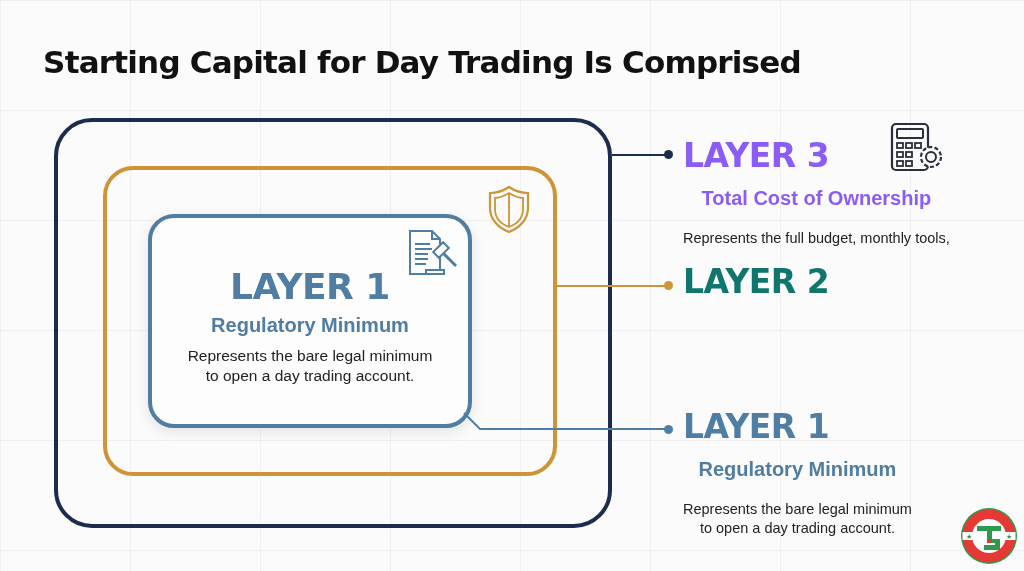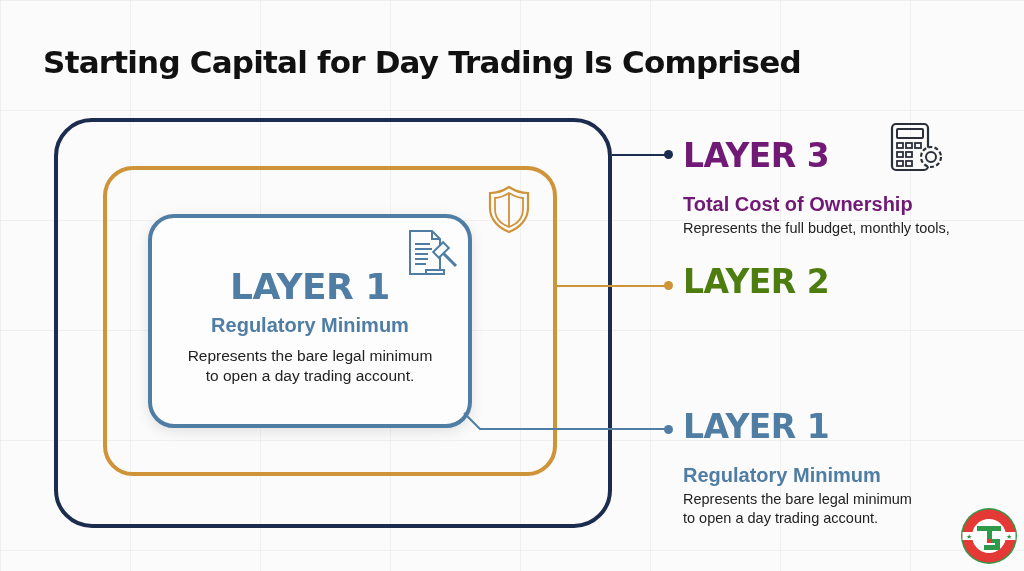--- a/index.html
+++ b/index.html
@@ -62,24 +62,24 @@
     position: absolute; height: 2px;
   }
   .dot {
     position: absolute; width: 9px; height: 9px; border-radius: 50%;
   }
   .layer-block { position: absolute; left: 683px; }
   .layer-title {
     font-family: "DejaVu Sans", sans-serif;
     font-weight: bold; font-size: 33px; letter-spacing: -0.5px; line-height: 38px;
   }
-  .layer-sub { font-weight: bold; font-size: 20px; line-height: 26px; margin-top: 16px; }
-  .layer-desc { font-size: 14.5px; line-height: 19px; color: #222; margin-top: 2px; }
-  .c3 { color: #701a75; }
-  .c2 { color: #4d7c0f; }
+  .layer-sub { font-weight: bold; font-size: 20px; line-height: 26px; margin-top: 10px; text-align: center; }
+  .layer-desc { font-size: 14.5px; line-height: 19px; color: #222; margin-top: 18px; text-align: center; }
+  .c3 { color: #8b5cf6; }
+  .c2 { color: #0f766e; }
   .c1 { color: #4f7da3; }
   .logo {
     position: absolute; left: 960px; top: 507px; width: 58px; height: 58px;
   }
 </style>
 </head>
 <body>
 
 <div class="grid"></div>
 

